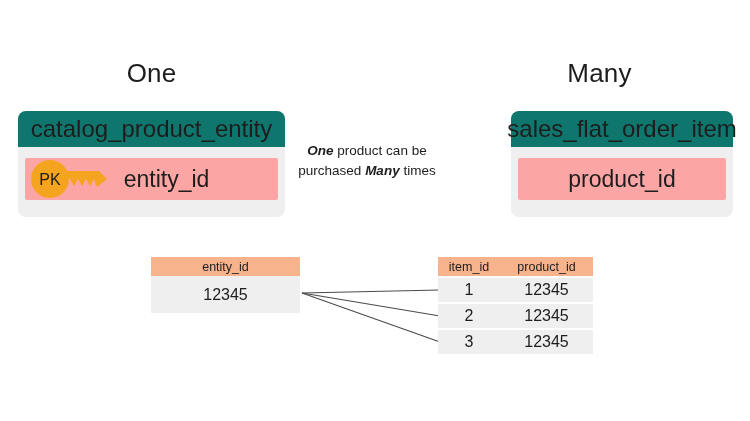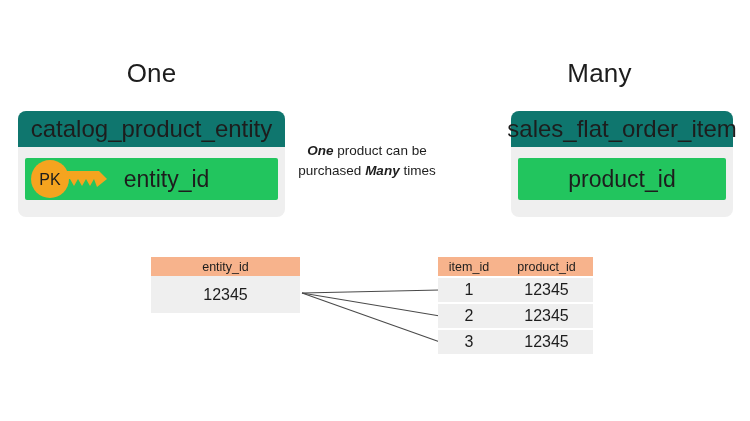--- a/index.html
+++ b/index.html
@@ -45,21 +45,21 @@
     border-radius: 8px 8px 0 0;
     display: flex;
     align-items: center;
     justify-content: center;
     font-size: 24px;
     color: #1d1d1d;
   }
   .entity-row {
     margin: 11px 7px 0 7px;
     height: 42px;
-    background: #22c55e;
+    background: #fca5a5;
     border-radius: 2px;
     display: flex;
     align-items: center;
     position: relative;
   }
   .field-label {
     flex: 1;
     text-align: center;
     font-size: 23px;
     color: #1d1d1d;

